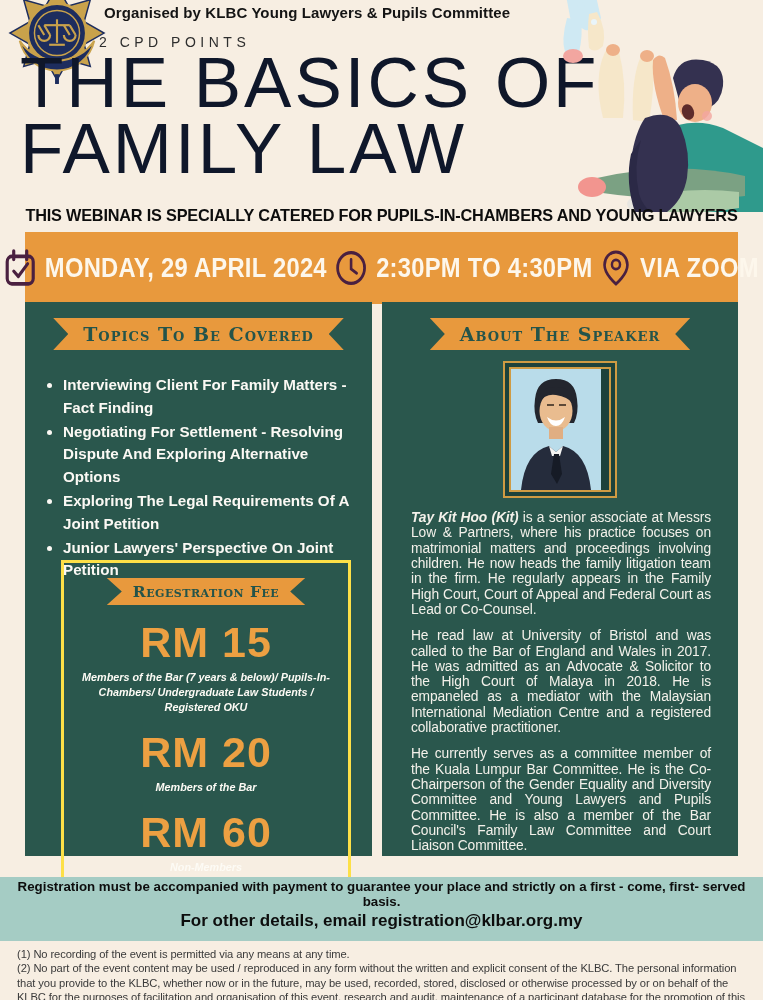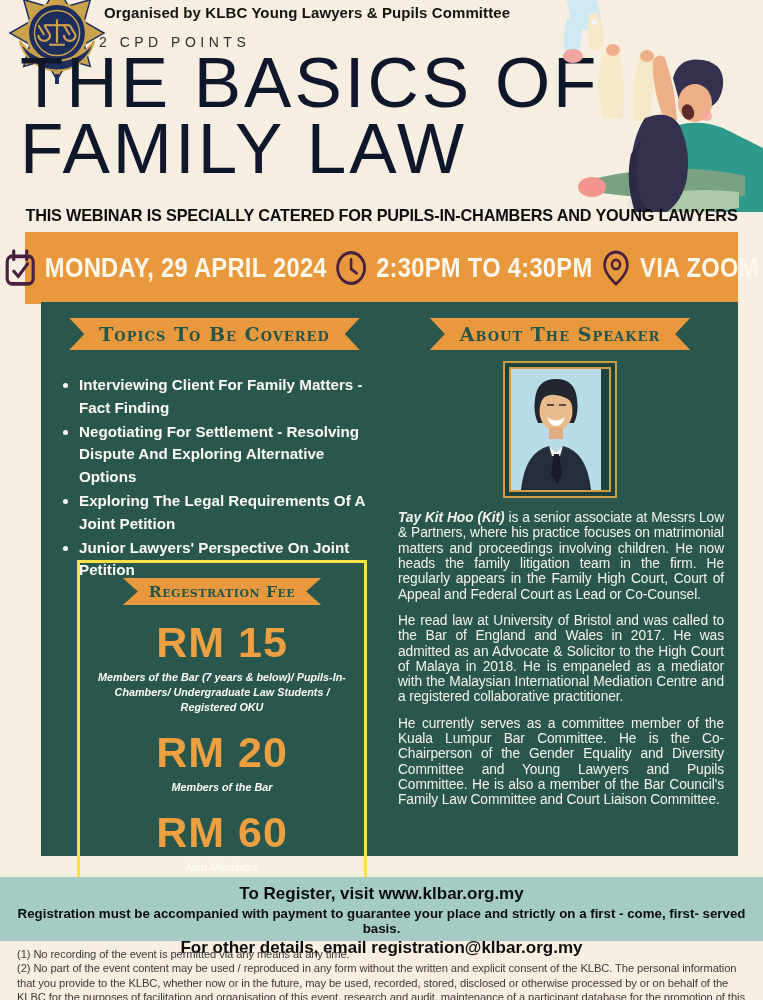--- a/index.html
+++ b/index.html
@@ -14,40 +14,40 @@
   .title{position:absolute;left:20px;top:50px;font-size:71px;line-height:.93;color:#0f172a;letter-spacing:3px;font-weight:400;}
   .illustration{position:absolute;right:0;top:0;width:268px;height:212px;}
   .subtitle{position:absolute;top:206px;left:0;width:100%;text-align:center;font-weight:bold;font-size:16.3px;color:#0d0d0d;white-space:nowrap;letter-spacing:-.2px;}
   
   .eventbar{position:absolute;left:25px;top:232px;width:713px;height:72px;background:#e8993d;display:flex;align-items:center;justify-content:center;}
   .eventbar-inner{display:flex;align-items:center;gap:9px;white-space:nowrap;transform:scaleX(.88);}
   .event-text{color:#fdf7ec;font-weight:bold;font-size:27px;letter-spacing:.3px;}
   .event-icon{flex:0 0 auto;display:block;}
   
   .panel{position:absolute;top:302px;height:554px;background:#2a574d;}
-  .panel-left{left:41px;width:347px;}
+  .panel-left{left:25px;width:347px;}
   .panel-right{left:382px;width:356px;}
   .ribbon{
     display:block;margin:16px auto 0;width:max-content;background:#e8993d;color:#24544a;
     font-family:"DejaVu Serif",serif;font-weight:bold;font-variant:small-caps;
     font-size:19px;letter-spacing:1px;padding:5px 30px;text-align:center;
     clip-path:polygon(0 0,100% 0,calc(100% - 15px) 50%,100% 100%,0 100%,15px 50%);
   }
   .topics-list{margin:24px 10px 0 16px;padding-left:22px;color:#fbf9f4;font-weight:bold;font-size:15.2px;line-height:1.5;}
   .topics-list li{margin-bottom:1px;}
   
   .fee-box{position:absolute;left:36px;right:21px;top:258px;height:368px;border:3px solid #fde047;box-sizing:border-box;text-align:center;}
   .fee-box .ribbon{margin-top:15px;font-size:15.5px;padding:4px 26px;letter-spacing:.5px;}
   .fee-price{color:#eda042;font-weight:bold;font-size:43px;line-height:1;letter-spacing:1px;margin-top:16px;}
   .fee-desc{color:#fdfbf5;font-weight:bold;font-style:italic;font-size:10.8px;line-height:1.4;margin:6px auto 0;max-width:256px;}
   
   .photo-frame{width:102px;margin:11px auto 0;border:2px solid #cf9b43;background:#1d423b;padding:4px;}
   .photo-frame-inner{border:2px solid #cf9b43;line-height:0;}
   .bio{margin:12px 14px 0 16px;color:#f3f1ea;font-size:13.8px;line-height:1.11;text-align:justify;letter-spacing:-.1px;}
-  .bio p{margin:0 0 11px;}
+  .bio p{margin:0 13px 11px;}
   .speaker-name{font-weight:bold;font-style:italic;}
   
   .register{position:absolute;left:0;top:877px;width:763px;height:64px;background:#a5ccc4;text-align:center;color:#0d0d0d;}
   .register .l1{font-weight:bold;font-size:17px;margin-top:7px;}
   .register .l2{font-weight:bold;font-size:13.3px;margin-top:2px;}
   .register .l3{font-weight:bold;font-size:17px;margin-top:2px;}
   
   .footer{position:absolute;left:0;top:941px;width:763px;padding:6px 17px 0;box-sizing:border-box;color:#3a3a3a;font-size:11.2px;line-height:1.28;letter-spacing:-.1px;}
 </style>
 </head>
@@ -177,21 +177,20 @@
       </div>
     </div>
     <div class="bio">
       <p><span class="speaker-name">Tay Kit Hoo (Kit)</span><span> is a senior associate at Messrs Low &amp; Partners, where his practice focuses on matrimonial matters and proceedings involving children. He now heads the family litigation team in the firm. He regularly appears in the Family High Court, Court of Appeal and Federal Court as Lead or Co-Counsel.</span></p>
       <p>He read law at University of Bristol and was called to the Bar of England and Wales in 2017. He was admitted as an Advocate &amp; Solicitor to the High Court of Malaya in 2018. He is empaneled as a mediator with the Malaysian International Mediation Centre and a registered collaborative practitioner.</p>
       <p>He currently serves as a committee member of the Kuala Lumpur Bar Committee. He is the Co-Chairperson of the Gender Equality and Diversity Committee and Young Lawyers and Pupils Committee. He is also a member of the Bar Council's Family Law Committee and Court Liaison Committee.</p>
     </div>
   </div>
 
   <div class="register">
-    <div class="l1">To Register, visit www.klbar.org.my</div>
     <div class="l2">Registration must be accompanied with payment to guarantee your place and strictly on a first - come, first- served basis.</div>
     <div class="l3">For other details, email registration@klbar.org.my</div>
   </div>
 
   <div class="footer">
     <div>(1) No recording of the event is permitted via any means at any time.</div>
     <div>(2) No part of the event content may be used / reproduced in any form without the written and explicit consent of the KLBC. The personal information that you provide to the KLBC, whether now or in the future, may be used, recorded, stored, disclosed or otherwise processed by or on behalf of the KLBC for the purposes of facilitation and organisation of this event, research and audit, maintenance of a participant database for the promotion of this event, and such ancillary services as may be relevant.</div>
   </div>
 
 </div>

